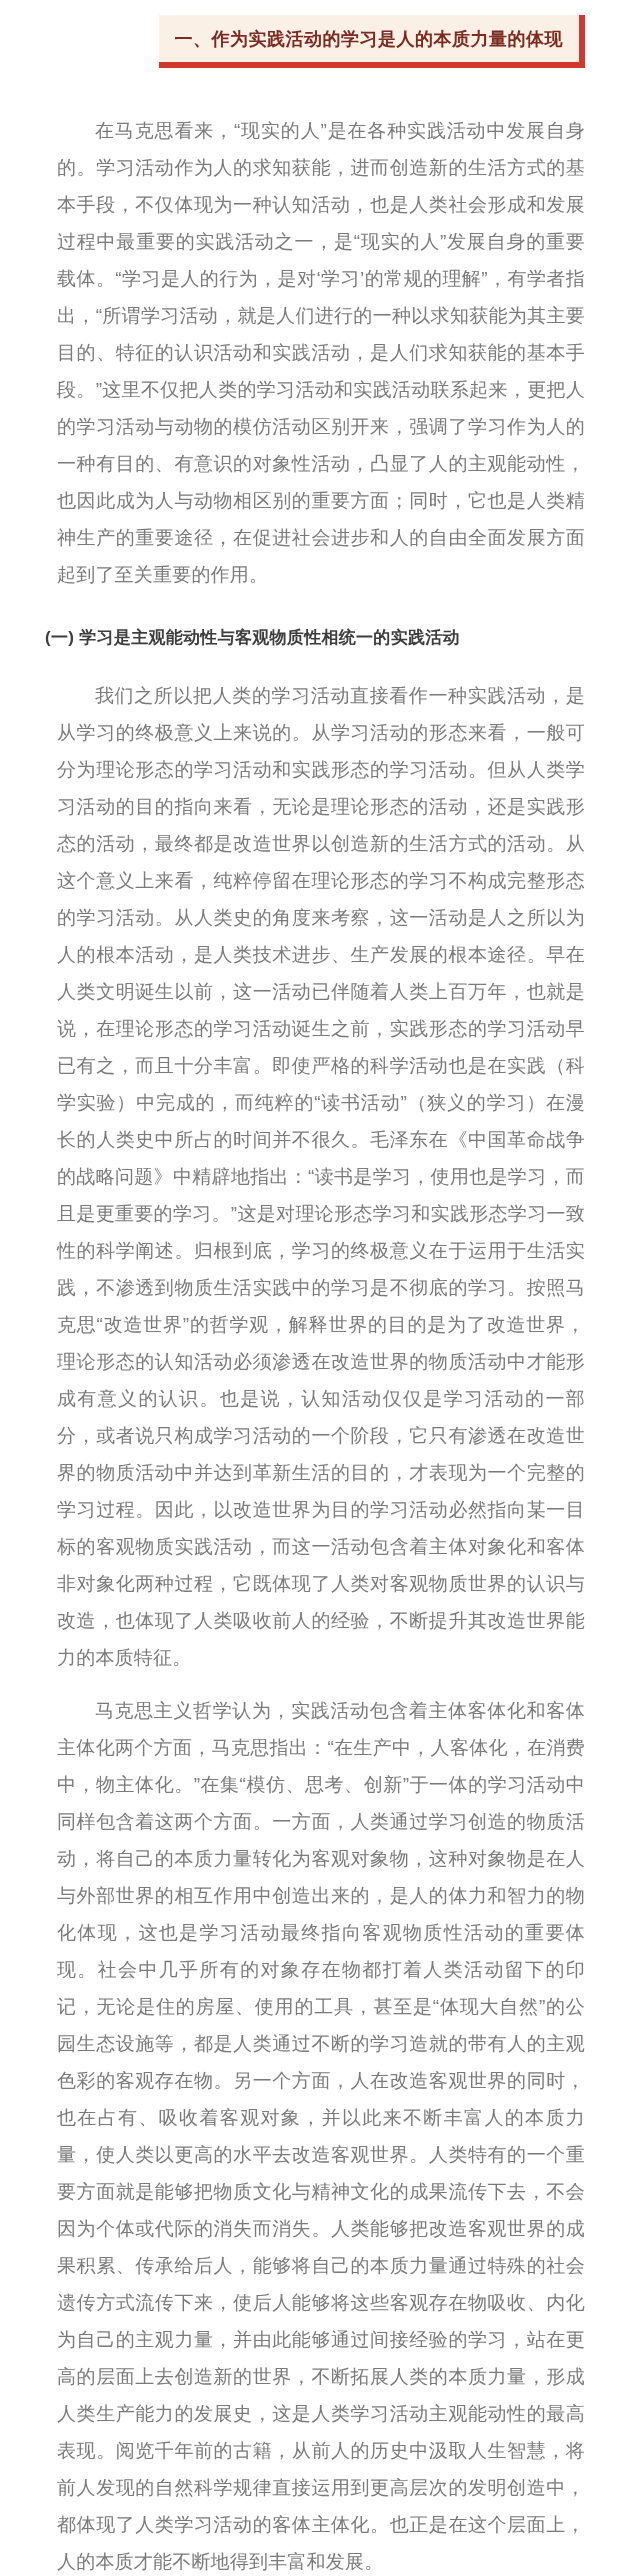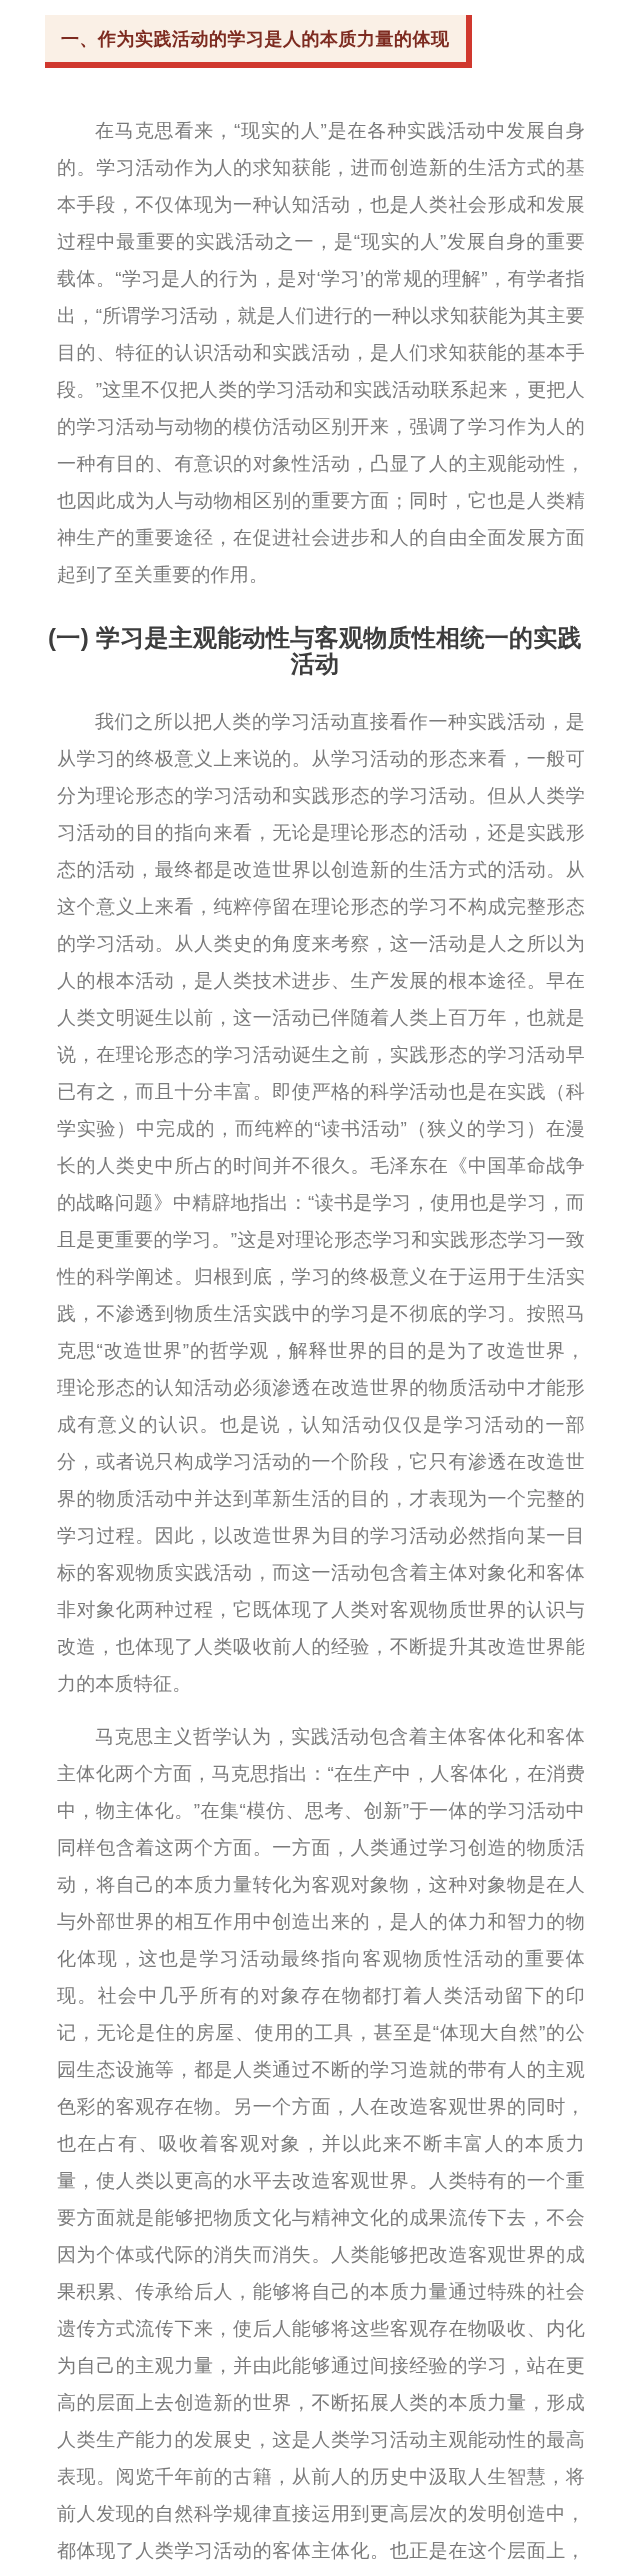--- a/index.html
+++ b/index.html
@@ -20,21 +20,21 @@
     width: 623px;
     font-family: "Liberation Sans", "DejaVu Sans", sans-serif;
   }
   .page {
     width: 623px;
     min-height: 2576px;
     padding: 15px 38px 28px 45px;
     background: var(--page_bg);
   }
   .banner-wrap {
-    text-align: left;
+    text-align: right;
     margin: 0 0 44px 0;
   }
   .banner {
     display: inline-block;
     margin: 0;
     background: var(--banner_bg);
     color: var(--banner_text);
     border-right: 6px solid var(--banner_border);
     border-bottom: 6px solid var(--banner_border);
     font-size: 18px;
@@ -49,26 +49,25 @@
     font-size: 19px;
     line-height: 37px;
     color: var(--body_text);
     text-align: justify;
     text-indent: 2em;
     font-weight: 300;
     letter-spacing: 0.2px;
   }
   .subheading {
     margin: 32px 0 26px 0;
-    font-size: 24px;
+    font-size: 17px;
     line-height: 26px;
     font-weight: bold;
     color: var(--heading_text);
     letter-spacing: 0.3px;
-    text-align: center;
   }
 </style>
 </head>
 <body>
 
 <div class="page">
 
   <div class="banner-wrap">
     <h1 class="banner">一、作为实践活动的学习是人的本质力量的体现</h1>
   </div>

